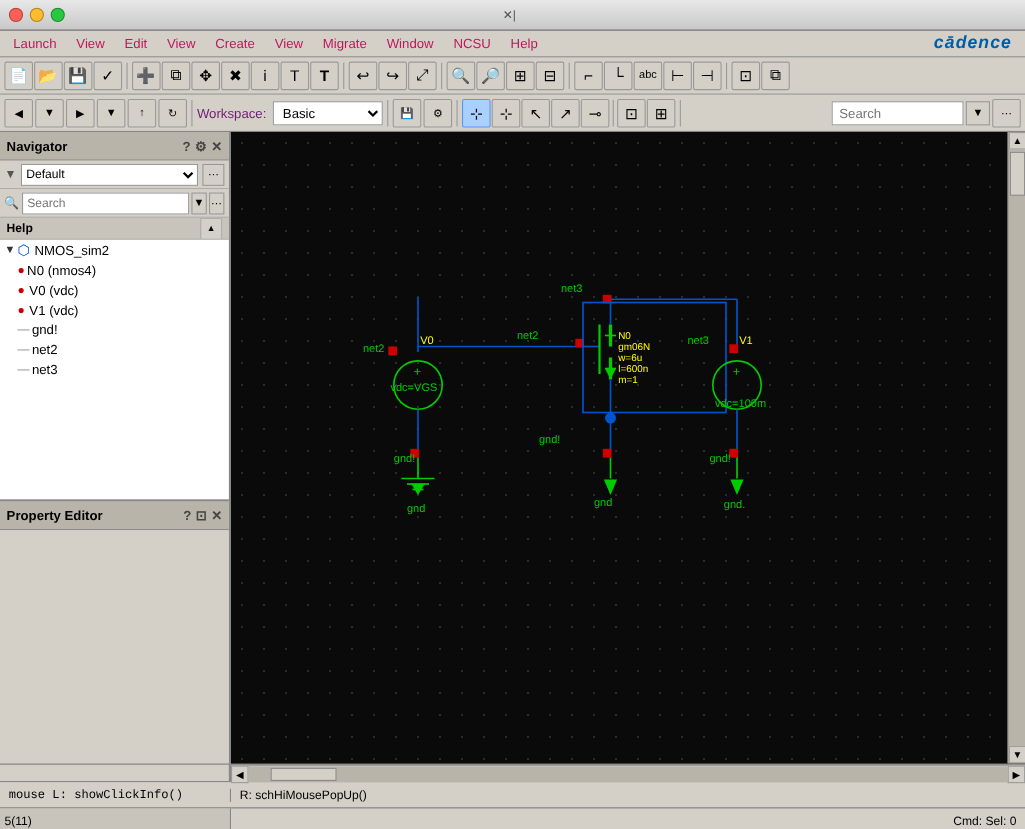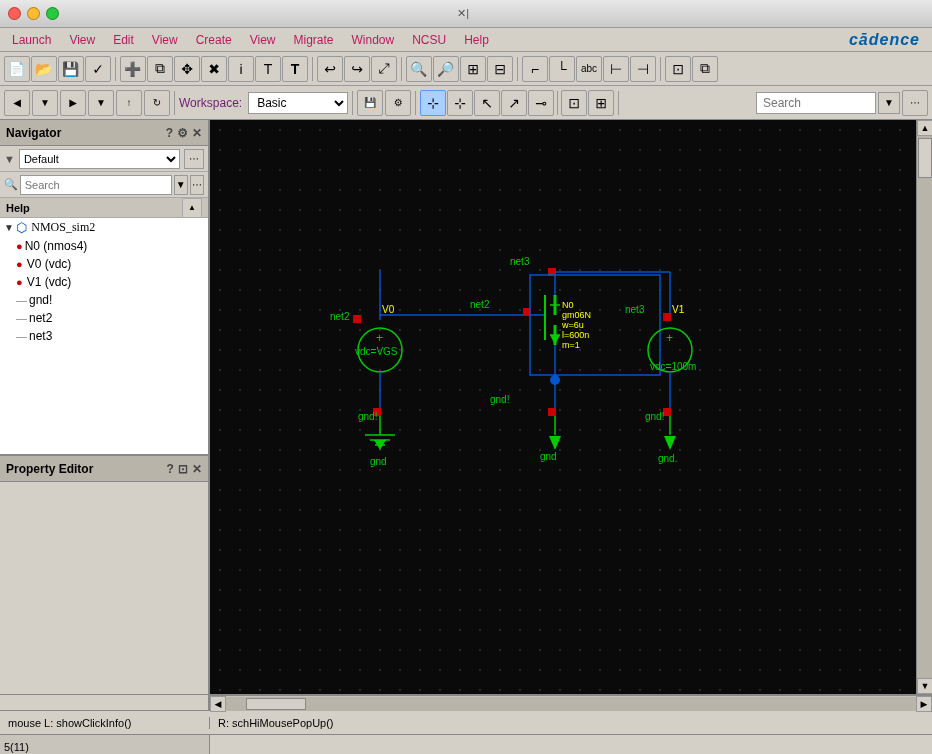--- a/index.html
+++ b/index.html
@@ -332,20 +332,21 @@
       background: #d4d0c8;
       display: flex;
       align-items: center;
       border-top: 1px solid #888;
       font-size: 11px;
     }
     .status-left {
       padding: 0 8px;
       min-width: 210px;
       border-right: 1px solid #888;
+      font-family: Liberation Mono, monospace;
     }
     .status-center {
       flex: 1;
       text-align: center;
     }
     .status-right {
       padding: 0 8px;
       text-align: right;
     }
 
@@ -524,21 +525,21 @@
 
     <div class="nav-col-header">
       <span>Help</span>
       <div class="nav-scroll-up">▲</div>
     </div>
 
     <div class="nav-tree">
       <div class="nav-item">
         <span style="font-size:10px; color:#333; margin-right:2px;">▼</span>
         <span style="color:#0055cc; font-size:13px;">⬡</span>
-        <span style="margin-left:4px;font-family:Liberation Serif, serif;">NMOS_sim2</span>
+        <span style="margin-left:4px;">NMOS_sim2</span>
       </div>
       <div class="nav-item tree-indent1">
         <span style="color:#cc0000; font-size:11px;">●</span>
         <span style="margin-left:2px;">N0 (nmos4)</span>
       </div>
       <div class="nav-item tree-indent1">
         <span style="color:#cc0000; font-size:11px;">●</span>
         <span style="margin-left:4px;">V0 (vdc)</span>
       </div>
       <div class="nav-item tree-indent1">
@@ -693,13 +694,14 @@
   </div>
 </div>
 
 <div class="status-bar">
   <div class="status-left">mouse L: showClickInfo()</div>
   <div class="status-right">R: schHiMousePopUp()</div>
 </div>
 
 <div class="cmd-bar">
   <div class="cmd-left">5(11)</div>
+  <div class="cmd-right">Cmd: Sel: 0</div>
 </div>
 
 </body></html>

